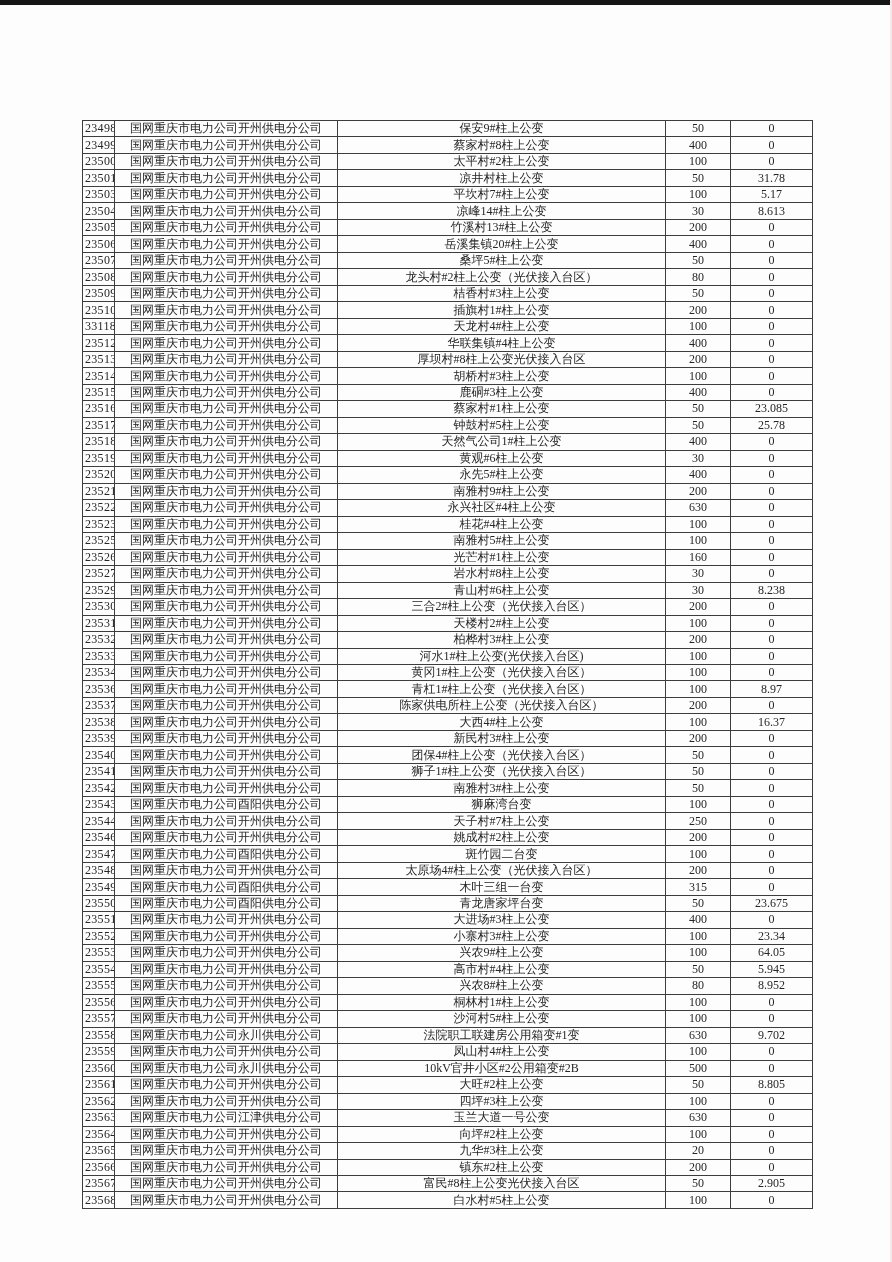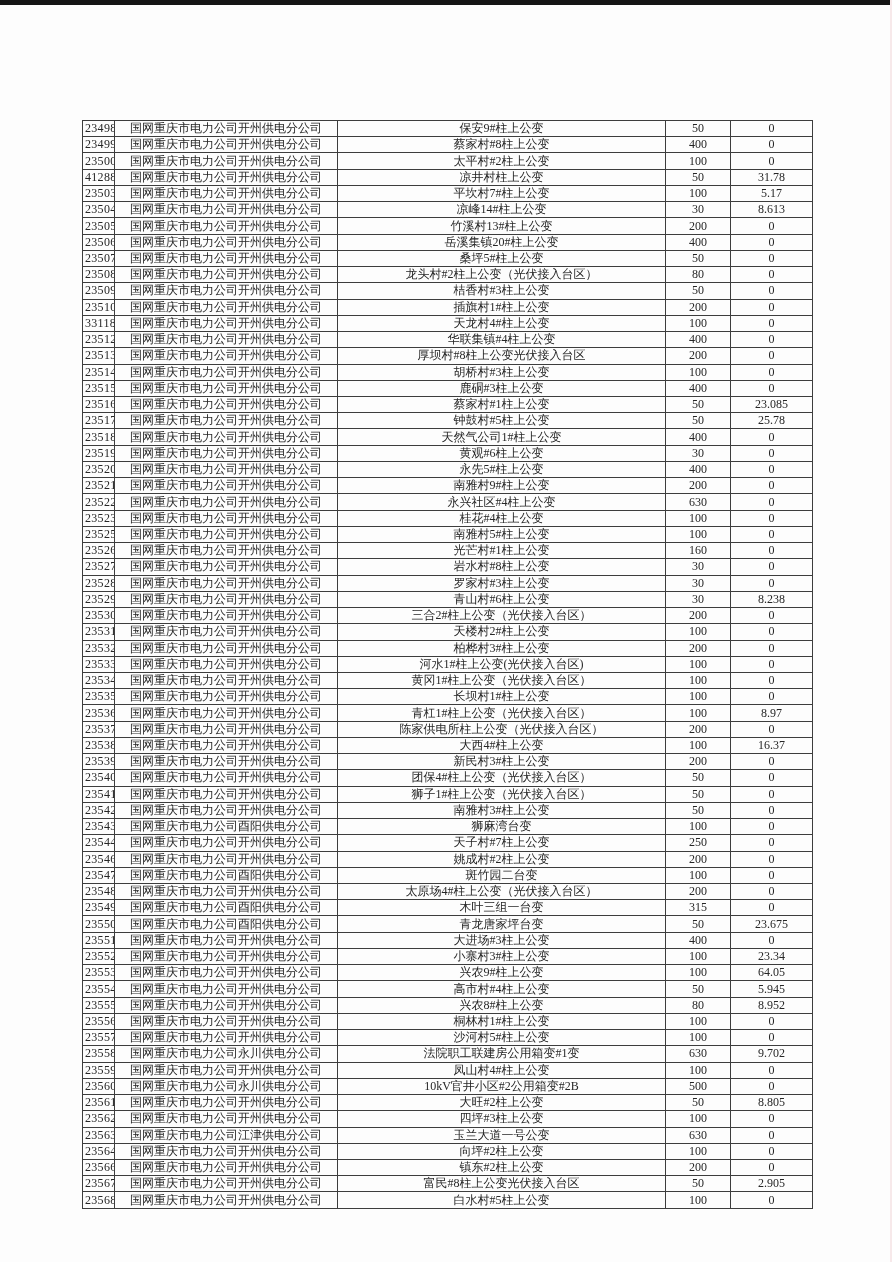--- a/index.html
+++ b/index.html
@@ -82,21 +82,21 @@
         <td class="cell-value">0</td>
       </tr>
       <tr>
         <td class="cell-id">23500</td>
         <td class="cell-company">国网重庆市电力公司开州供电分公司</td>
         <td class="cell-name">太平村#2柱上公变</td>
         <td class="cell-capacity">100</td>
         <td class="cell-value">0</td>
       </tr>
       <tr>
-        <td class="cell-id">41288</td>
+        <td class="cell-id">23501</td>
         <td class="cell-company">国网重庆市电力公司开州供电分公司</td>
         <td class="cell-name">凉井村柱上公变</td>
         <td class="cell-capacity">50</td>
         <td class="cell-value">31.78</td>
       </tr>
       <tr>
         <td class="cell-id">23503</td>
         <td class="cell-company">国网重庆市电力公司开州供电分公司</td>
         <td class="cell-name">平坎村7#柱上公变</td>
         <td class="cell-capacity">100</td>
@@ -257,27 +257,20 @@
         <td class="cell-value">0</td>
       </tr>
       <tr>
         <td class="cell-id">23527</td>
         <td class="cell-company">国网重庆市电力公司开州供电分公司</td>
         <td class="cell-name">岩水村#8柱上公变</td>
         <td class="cell-capacity">30</td>
         <td class="cell-value">0</td>
       </tr>
       <tr>
-        <td class="cell-id">23528</td>
-        <td class="cell-company">国网重庆市电力公司开州供电分公司</td>
-        <td class="cell-name">罗家村#3柱上公变</td>
-        <td class="cell-capacity">30</td>
-        <td class="cell-value">0</td>
-      </tr>
-      <tr>
         <td class="cell-id">23529</td>
         <td class="cell-company">国网重庆市电力公司开州供电分公司</td>
         <td class="cell-name">青山村#6柱上公变</td>
         <td class="cell-capacity">30</td>
         <td class="cell-value">8.238</td>
       </tr>
       <tr>
         <td class="cell-id">23530</td>
         <td class="cell-company">国网重庆市电力公司开州供电分公司</td>
         <td class="cell-name">三合2#柱上公变（光伏接入台区）</td>
@@ -302,27 +295,20 @@
         <td class="cell-id">23533</td>
         <td class="cell-company">国网重庆市电力公司开州供电分公司</td>
         <td class="cell-name">河水1#柱上公变(光伏接入台区)</td>
         <td class="cell-capacity">100</td>
         <td class="cell-value">0</td>
       </tr>
       <tr>
         <td class="cell-id">23534</td>
         <td class="cell-company">国网重庆市电力公司开州供电分公司</td>
         <td class="cell-name">黄冈1#柱上公变（光伏接入台区）</td>
-        <td class="cell-capacity">100</td>
-        <td class="cell-value">0</td>
-      </tr>
-      <tr>
-        <td class="cell-id">23535</td>
-        <td class="cell-company">国网重庆市电力公司开州供电分公司</td>
-        <td class="cell-name">长坝村1#柱上公变</td>
         <td class="cell-capacity">100</td>
         <td class="cell-value">0</td>
       </tr>
       <tr>
         <td class="cell-id">23536</td>
         <td class="cell-company">国网重庆市电力公司开州供电分公司</td>
         <td class="cell-name">青杠1#柱上公变（光伏接入台区）</td>
         <td class="cell-capacity">100</td>
         <td class="cell-value">8.97</td>
       </tr>
@@ -509,20 +495,27 @@
         <td class="cell-value">0</td>
       </tr>
       <tr>
         <td class="cell-id">23564</td>
         <td class="cell-company">国网重庆市电力公司开州供电分公司</td>
         <td class="cell-name">向坪#2柱上公变</td>
         <td class="cell-capacity">100</td>
         <td class="cell-value">0</td>
       </tr>
       <tr>
+        <td class="cell-id">23565</td>
+        <td class="cell-company">国网重庆市电力公司开州供电分公司</td>
+        <td class="cell-name">九华#3柱上公变</td>
+        <td class="cell-capacity">20</td>
+        <td class="cell-value">0</td>
+      </tr>
+      <tr>
         <td class="cell-id">23566</td>
         <td class="cell-company">国网重庆市电力公司开州供电分公司</td>
         <td class="cell-name">镇东#2柱上公变</td>
         <td class="cell-capacity">200</td>
         <td class="cell-value">0</td>
       </tr>
       <tr>
         <td class="cell-id">23567</td>
         <td class="cell-company">国网重庆市电力公司开州供电分公司</td>
         <td class="cell-name">富民#8柱上公变光伏接入台区</td>

